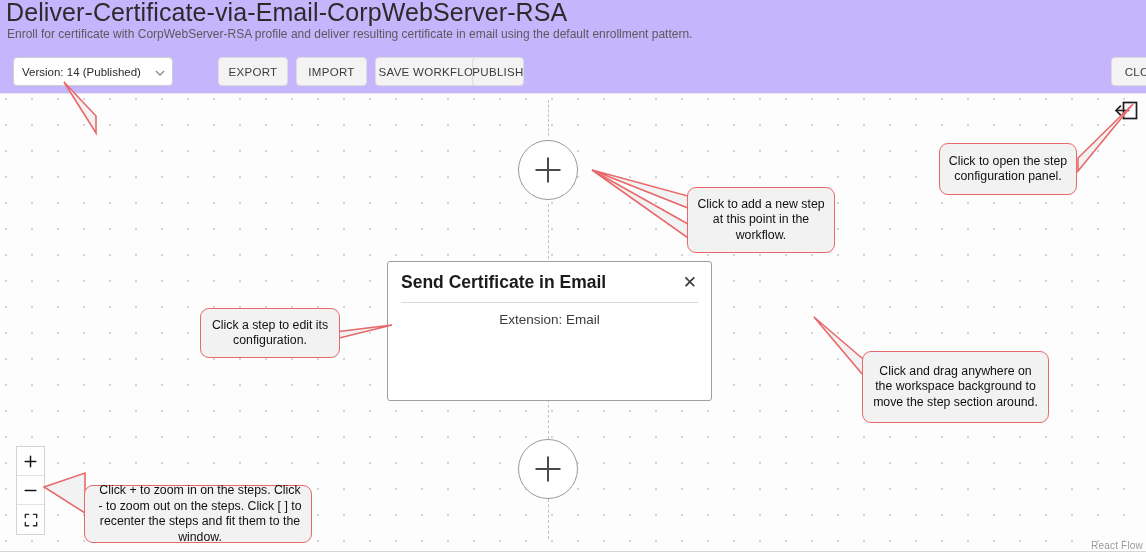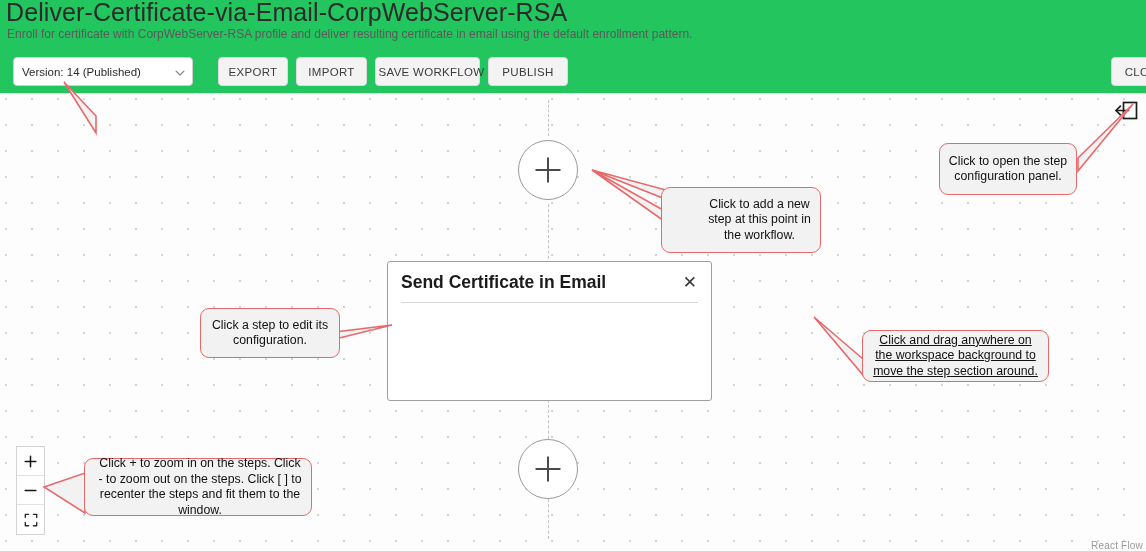--- a/index.html
+++ b/index.html
@@ -9,21 +9,21 @@
   }
   body {
     font-family: "Liberation Sans", sans-serif;
     color: #202124;
   }
   #app {
     position: relative;
     width: 1146px;
     height: 552px;
     overflow: hidden;
-    background: #22c55e;
+    background: #c4b5fd;
   }
 
   
   .page-title {
     position: absolute;
     left: 6px;
     top: -2px;
     font-size: 25px;
     font-weight: 400;
     color: #2b2b2b;
@@ -44,21 +44,21 @@
     position: absolute;
     left: 0;
     top: 56px;
     width: 1146px;
     height: 37px;
   }
   .version-select {
     position: absolute;
     left: 13px;
     top: 1px;
-    width: 180px;
+    width: 160px;
     height: 29px;
     border: 1px solid #cfcfcf;
     border-radius: 4px;
     background: #ffffff;
     font-family: "Liberation Sans", sans-serif;
     font-size: 11.5px;
     color: #2b2b2b;
     display: flex;
     align-items: center;
     padding: 0 8px;
@@ -90,21 +90,21 @@
     align-items: center;
     justify-content: center;
     cursor: pointer;
     box-sizing: border-box;
     white-space: nowrap;
     margin-left: 46px;
   }
   .tbtn-export { left: 172px; width: 70px; }
   .tbtn-import { left: 250px; width: 71px; }
   .tbtn-save   { left: 329px; width: 105px; padding-left: 8px; }
-  .tbtn-publish{ left: 442px; width: 80px; }
+  .tbtn-publish{ left: 426px; width: 52px; }
   .tbtn-close  { left: 1065px; width: 68px; }
 
   
   .canvas {
     position: absolute;
     left: 0;
     top: 93px;
     width: 1146px;
     height: 459px;
     background-color: #fdfdfd;
@@ -274,29 +274,29 @@
   }
   .ann-line {
     position: absolute;
     z-index: 5;
     pointer-events: none;
     overflow: visible;
   }
   .ann-line svg { display: block; overflow: visible; }
 
   .ann-version   { left: 93px;  top: 100px; width: 162px; height: 100px; }
-  .ann-addstep   { left: 661px; top: 187px; width: 160px; height: 66px;
-                   display:flex; align-items:center; justify-content:center;padding-left:45px; }
+  .ann-addstep   { left: 687px; top: 187px; width: 148px; height: 66px;
+                   display:flex; align-items:center; justify-content:center; }
   .ann-config    { left: 939px; top: 143px; width: 138px; height: 52px;
                    display:flex; align-items:center; justify-content:center; }
   .ann-editstep  { left: 200px; top: 308px; width: 140px; height: 50px;
                    display:flex; align-items:center; justify-content:center; }
-  .ann-drag      { left: 862px; top: 330px; width: 187px; height: 52px;
-                   display:flex; align-items:center; justify-content:center;text-decoration:underline; }
-  .ann-zoom      { left: 84px;  top: 458px; width: 228px; height: 58px;
+  .ann-drag      { left: 862px; top: 351px; width: 187px; height: 72px;
+                   display:flex; align-items:center; justify-content:center; }
+  .ann-zoom      { left: 84px;  top: 485px; width: 228px; height: 58px;
                    display:flex; align-items:center; justify-content:center;padding-left:12px; }
 </style>
 </head>
 <body>
 
 <div id="app">
 
   <div class="page-title">Deliver-Certificate-via-Email-CorpWebServer-RSA</div>
   <div class="page-subtitle">Enroll for certificate with CorpWebServer-RSA profile and deliver resulting certificate in email using the default enrollment pattern.</div>
 
@@ -327,20 +327,21 @@
 
     <div class="plus-node plus-top"></div>
     <div class="plus-node plus-bottom"></div>
 
     <div class="step-card">
       <div class="step-head">
         <div class="step-title">Send Certificate in Email</div>
         <div class="step-close">✕</div>
       </div>
       <div class="step-divider"></div>
+      <div class="step-body">Extension: Email</div>
     </div>
 
     <div class="zoom-ctrl">
       <div class="zc-btn">
         <svg width="15" height="15" viewBox="0 0 15 15">
           <path d="M7.5 2.2 V12.8 M2.2 7.5 H12.8" stroke="#141414" stroke-width="1.5" stroke-linecap="round"></path>
         </svg>
       </div>
       <div class="zc-btn">
         <svg width="15" height="15" viewBox="0 0 15 15">

